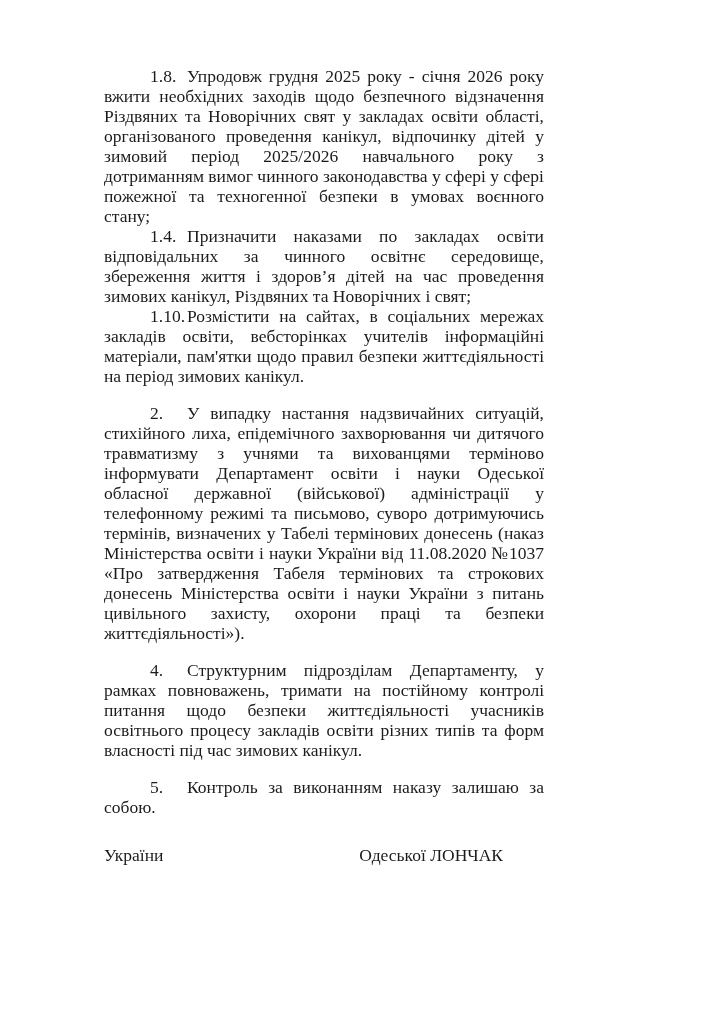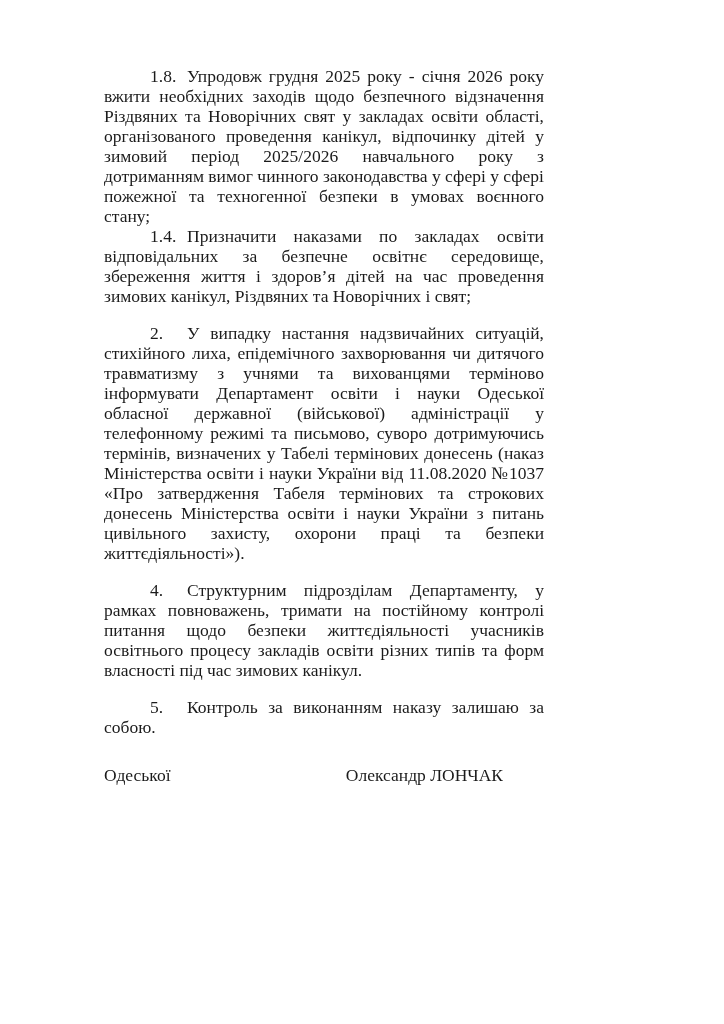--- a/index.html
+++ b/index.html
@@ -48,29 +48,30 @@
 </style>
 </head>
 <body>
 
 <div class="page">
 
   <div id="document-body">
 
   <p class="para"><span class="pnum">1.8.</span><span>Упродовж грудня 2025 року - січня 2026 року вжити необхідних заходів щодо безпечного відзначення Різдвяних та Новорічних свят у закладах освіти області, організованого проведення канікул, відпочинку дітей у зимовий період 2025/2026 навчального року з дотриманням вимог чинного законодавства у сфері у сфері пожежної та техногенної безпеки в умовах воєнного стану;</span></p>
 
-  <p class="para"><span class="pnum">1.4.</span><span>Призначити наказами по закладах освіти відповідальних за безпечне освітнє середовище, збереження життя і здоров’я дітей на час проведення зимових канікул, Різдвяних та Новорічних і свят;</span></p>
+  <p class="para"><span class="pnum">1.4.</span><span>Призначити наказами по закладах освіти відповідальних за чинного освітнє середовище, збереження життя і здоров’я дітей на час проведення зимових канікул, Різдвяних та Новорічних і свят;</span></p>
 
+  <p class="para"><span class="pnum">1.10.</span><span>Розмістити на сайтах, в соціальних мережах закладів освіти, вебсторінках учителів інформаційні матеріали, пам'ятки щодо правил безпеки життєдіяльності на період зимових канікул.</span></p>
 
   <p class="para major"><span class="pnum">2.</span><span>У випадку настання надзвичайних ситуацій, стихійного лиха, епідемічного захворювання чи дитячого травматизму з учнями та вихованцями терміново інформувати Департамент освіти і науки Одеської обласної державної (військової) адміністрації у телефонному режимі та письмово, суворо дотримуючись термінів, визначених у Табелі термінових донесень (наказ Міністерства освіти і науки України від 11.08.2020 №1037 «Про затвердження Табеля термінових та строкових донесень Міністерства освіти і науки України з питань цивільного захисту, охорони праці та безпеки життєдіяльності»).</span></p>
 
 
   <p class="para major"><span class="pnum">4.</span><span>Структурним підрозділам Департаменту, у рамках повноважень, тримати на постійному контролі питання щодо безпеки життєдіяльності учасників освітнього процесу закладів освіти різних типів та форм власності під час зимових канікул.</span></p>
 
   <p class="para major"><span class="pnum">5.</span><span>Контроль за виконанням наказу залишаю за собою.</span></p>
 </div>
 
   <div class="sig-row">
-    <span class="sig-title">Одеської</span>
-    <span class="sig-name">Олександр ЛОНЧАК</span>
+    <span class="sig-title">України</span>
+    <span class="sig-name">Одеської ЛОНЧАК</span>
   </div>
 
 </div>
 
 </body></html>

